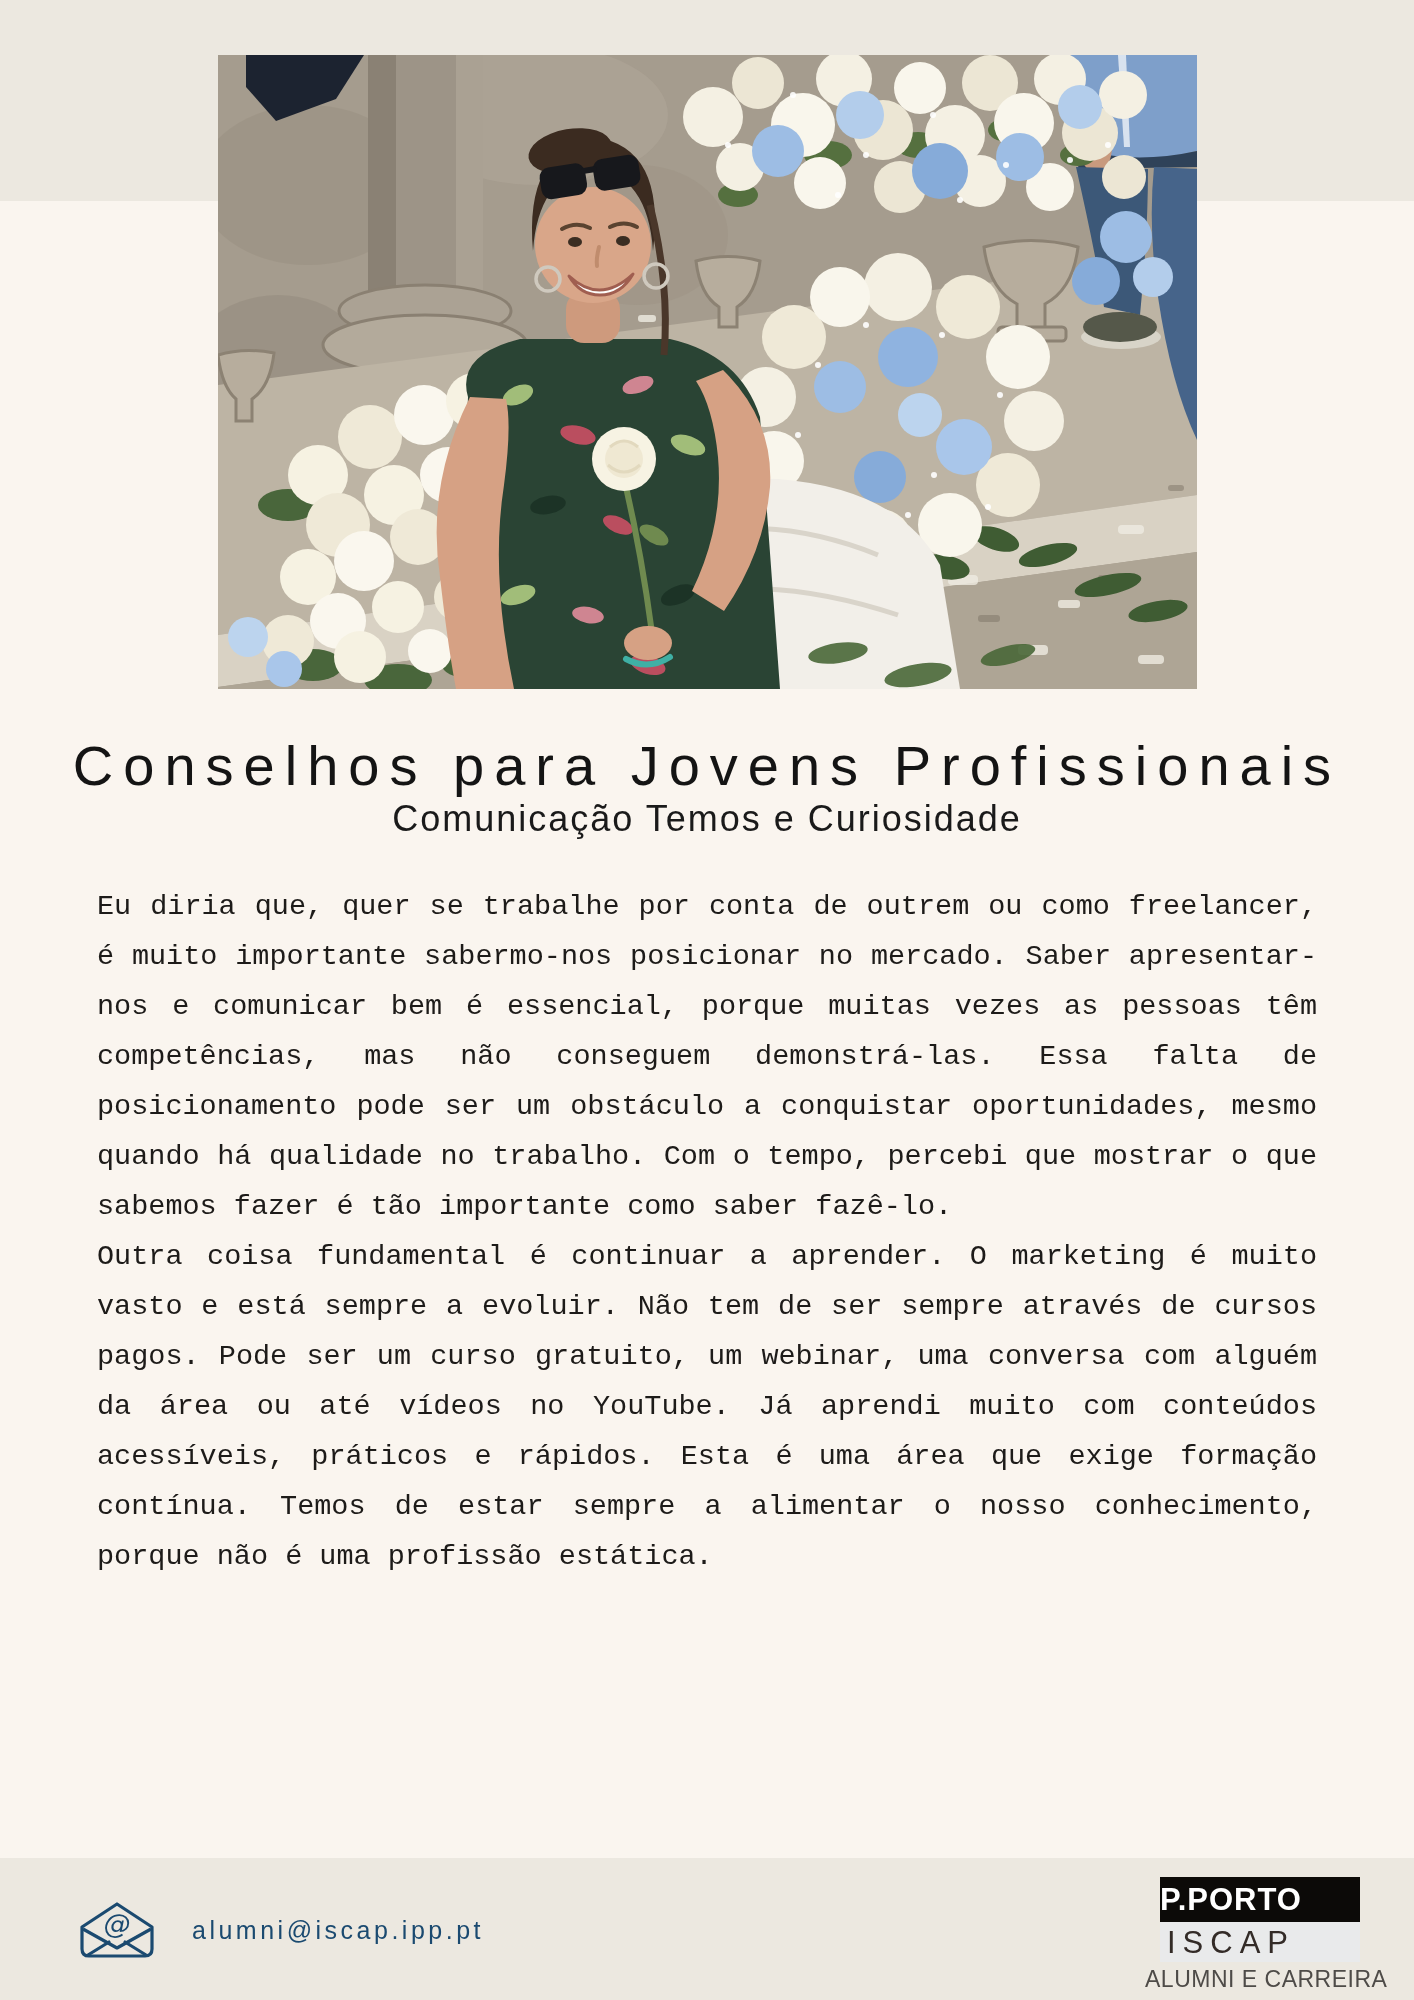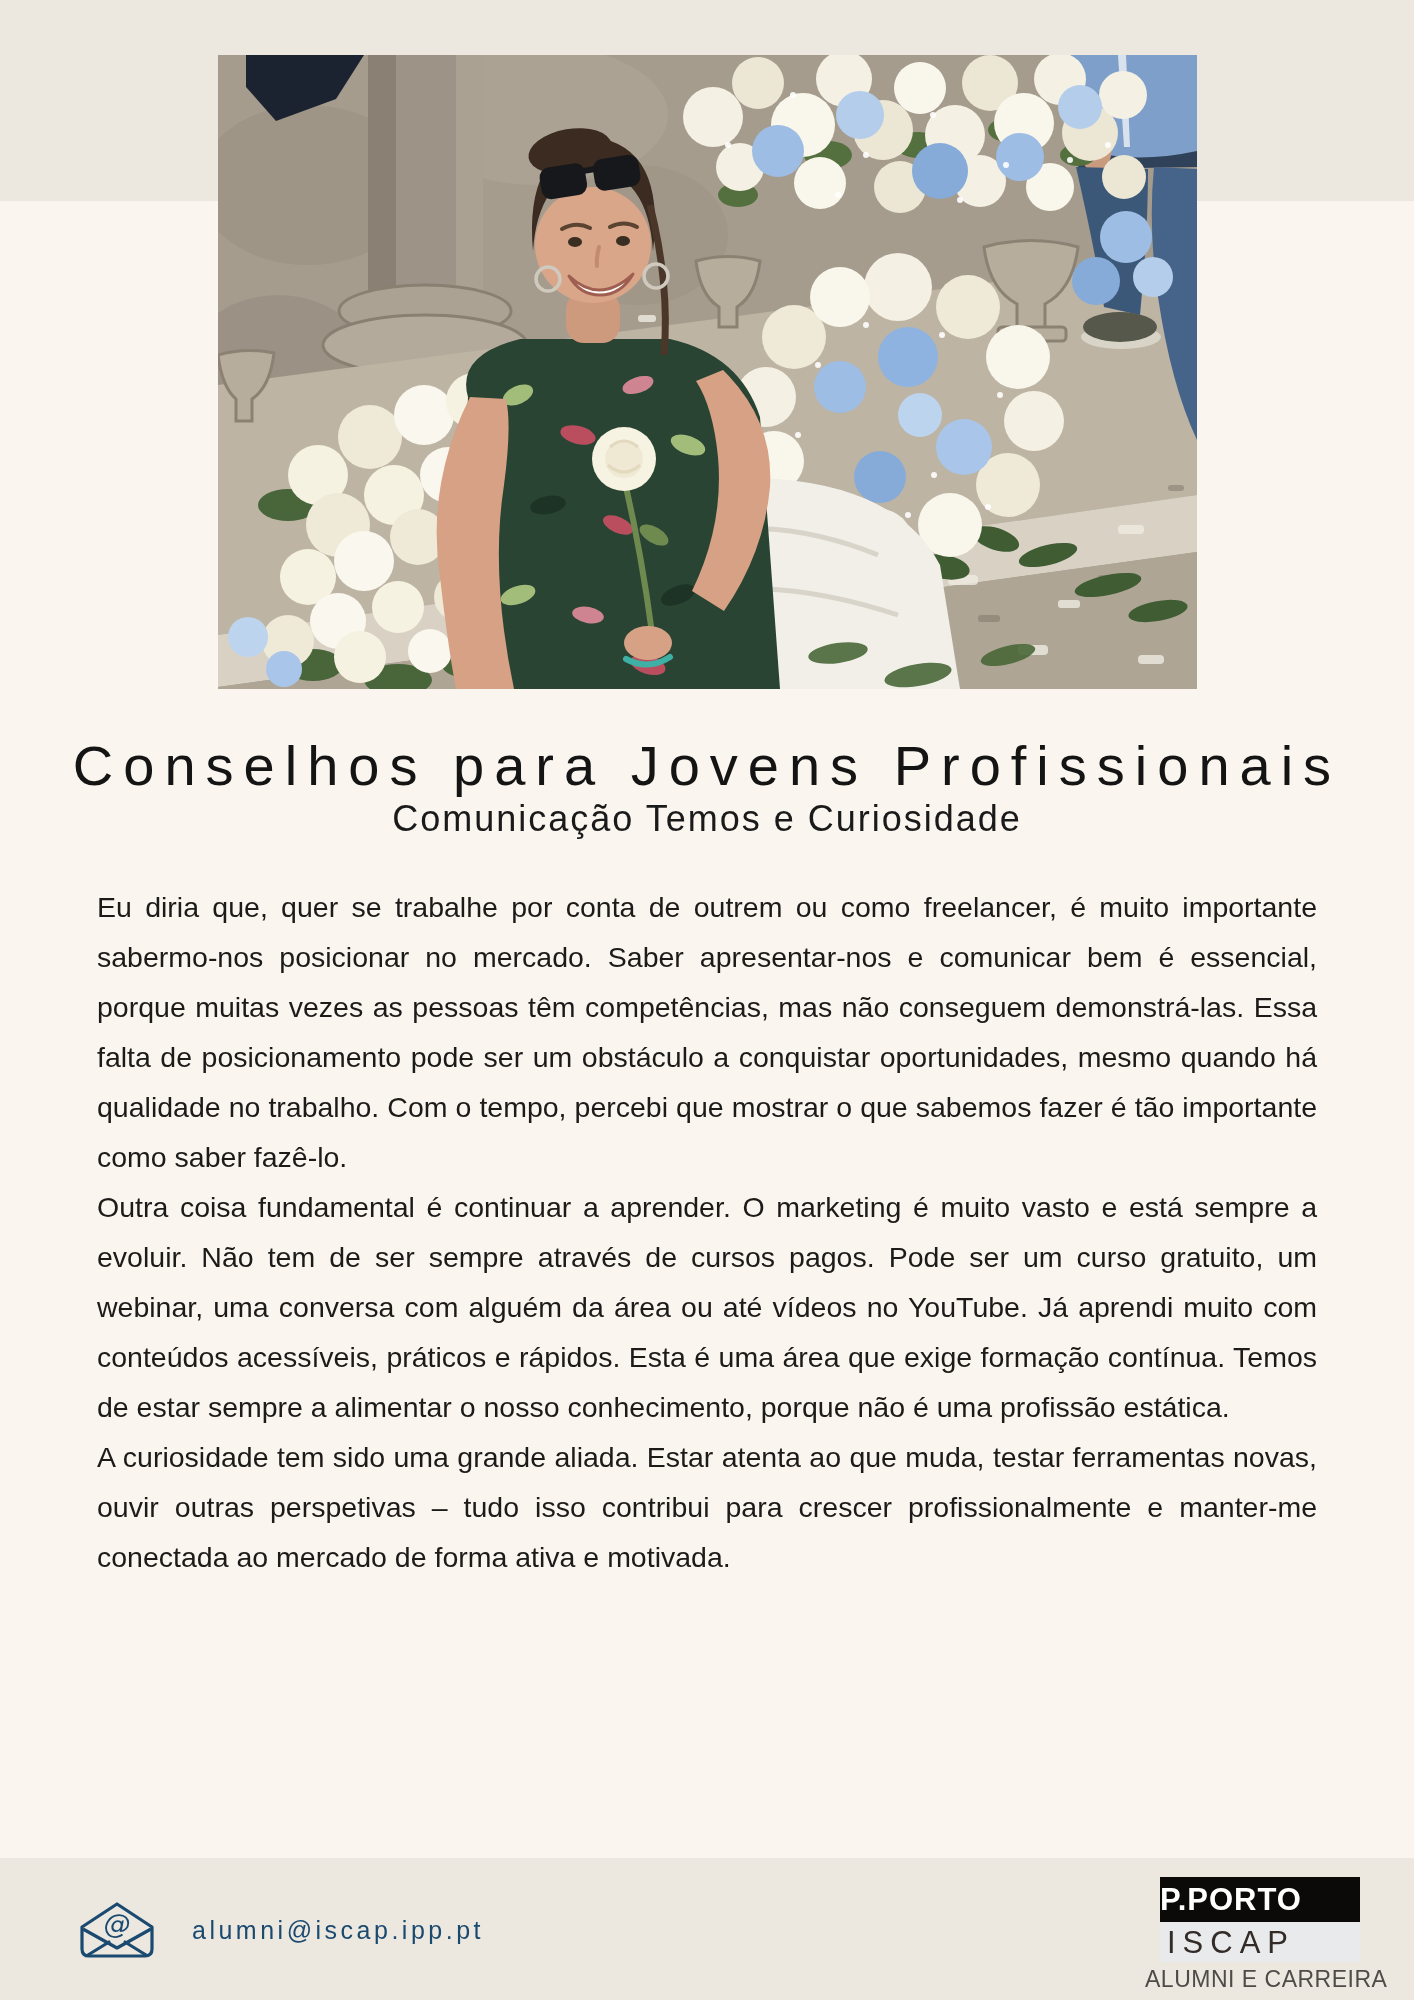--- a/index.html
+++ b/index.html
@@ -30,21 +30,21 @@
     font-size:56px;font-weight:400;color:#141414;
     letter-spacing:10px;white-space:nowrap;z-index:2;
   }
   .subtitle{
     position:absolute;left:0;top:798px;width:100%;
     text-align:center;
     font-size:36px;font-weight:400;color:#1a1a1a;
     letter-spacing:2px;white-space:nowrap;z-index:2;
   }
   .body-text{
-    position:absolute;left:97px;right:97px;top:882px;z-index:2;
+    position:absolute;left:97px;right:97px;top:882px;z-index:2;font-family:Liberation Mono, monospace;
   }
   .body-text p{
     margin:0;
     font-size:28.5px;line-height:50px;
     color:#1D1B19;
     text-align:justify;
     text-justify:inter-word;
   }
   .email-row{
     position:absolute;left:78px;top:1898px;height:64px;
@@ -320,21 +320,20 @@
       </g>
     </svg>
   </div>
 
   <div class="title">Conselhos para Jovens Profissionais</div>
   <div class="subtitle">Comunicação Temos e Curiosidade</div>
 
   <div class="body-text">
     <p>Eu diria que, quer se trabalhe por conta de outrem ou como freelancer, é muito importante sabermo-nos posicionar no mercado. Saber apresentar-nos e comunicar bem é essencial, porque muitas vezes as pessoas têm competências, mas não conseguem demonstrá-las. Essa falta de posicionamento pode ser um obstáculo a conquistar oportunidades, mesmo quando há qualidade no trabalho. Com o tempo, percebi que mostrar o que sabemos fazer é tão importante como saber fazê-lo.</p>
     <p>Outra coisa fundamental é continuar a aprender. O marketing é muito vasto e está sempre a evoluir. Não tem de ser sempre através de cursos pagos. Pode ser um curso gratuito, um webinar, uma conversa com alguém da área ou até vídeos no YouTube. Já aprendi muito com conteúdos acessíveis, práticos e rápidos. Esta é uma área que exige formação contínua. Temos de estar sempre a alimentar o nosso conhecimento, porque não é uma profissão estática.</p>
-    <p>A curiosidade tem sido uma grande aliada. Estar atenta ao que muda, testar ferramentas novas, ouvir outras perspetivas – tudo isso contribui para crescer profissionalmente e manter-me conectada ao mercado de forma ativa e motivada.</p>
   </div>
 
   <div class="email-row">
     <span>
       <svg width="78" height="60" viewBox="0 0 78 60">
         <path d="M4,27 L39,4 L74,27 L74,49 Q74,56 67,56 L11,56 Q4,56 4,49 Z" fill="none" stroke="#1B4A70" stroke-width="3.2" stroke-linejoin="round"></path>
         <path d="M5,29 L39,48 L73,29" fill="none" stroke="#1B4A70" stroke-width="3.2" stroke-linejoin="round"></path>
         <path d="M10,55 L31,42 M68,55 L47,42" fill="none" stroke="#1B4A70" stroke-width="3.2" stroke-linecap="round"></path>
         <text x="39" y="33" text-anchor="middle" font-family="DejaVu Sans, sans-serif" font-size="27" fill="#1B4A70" font-style="italic">@</text>
       </svg>

